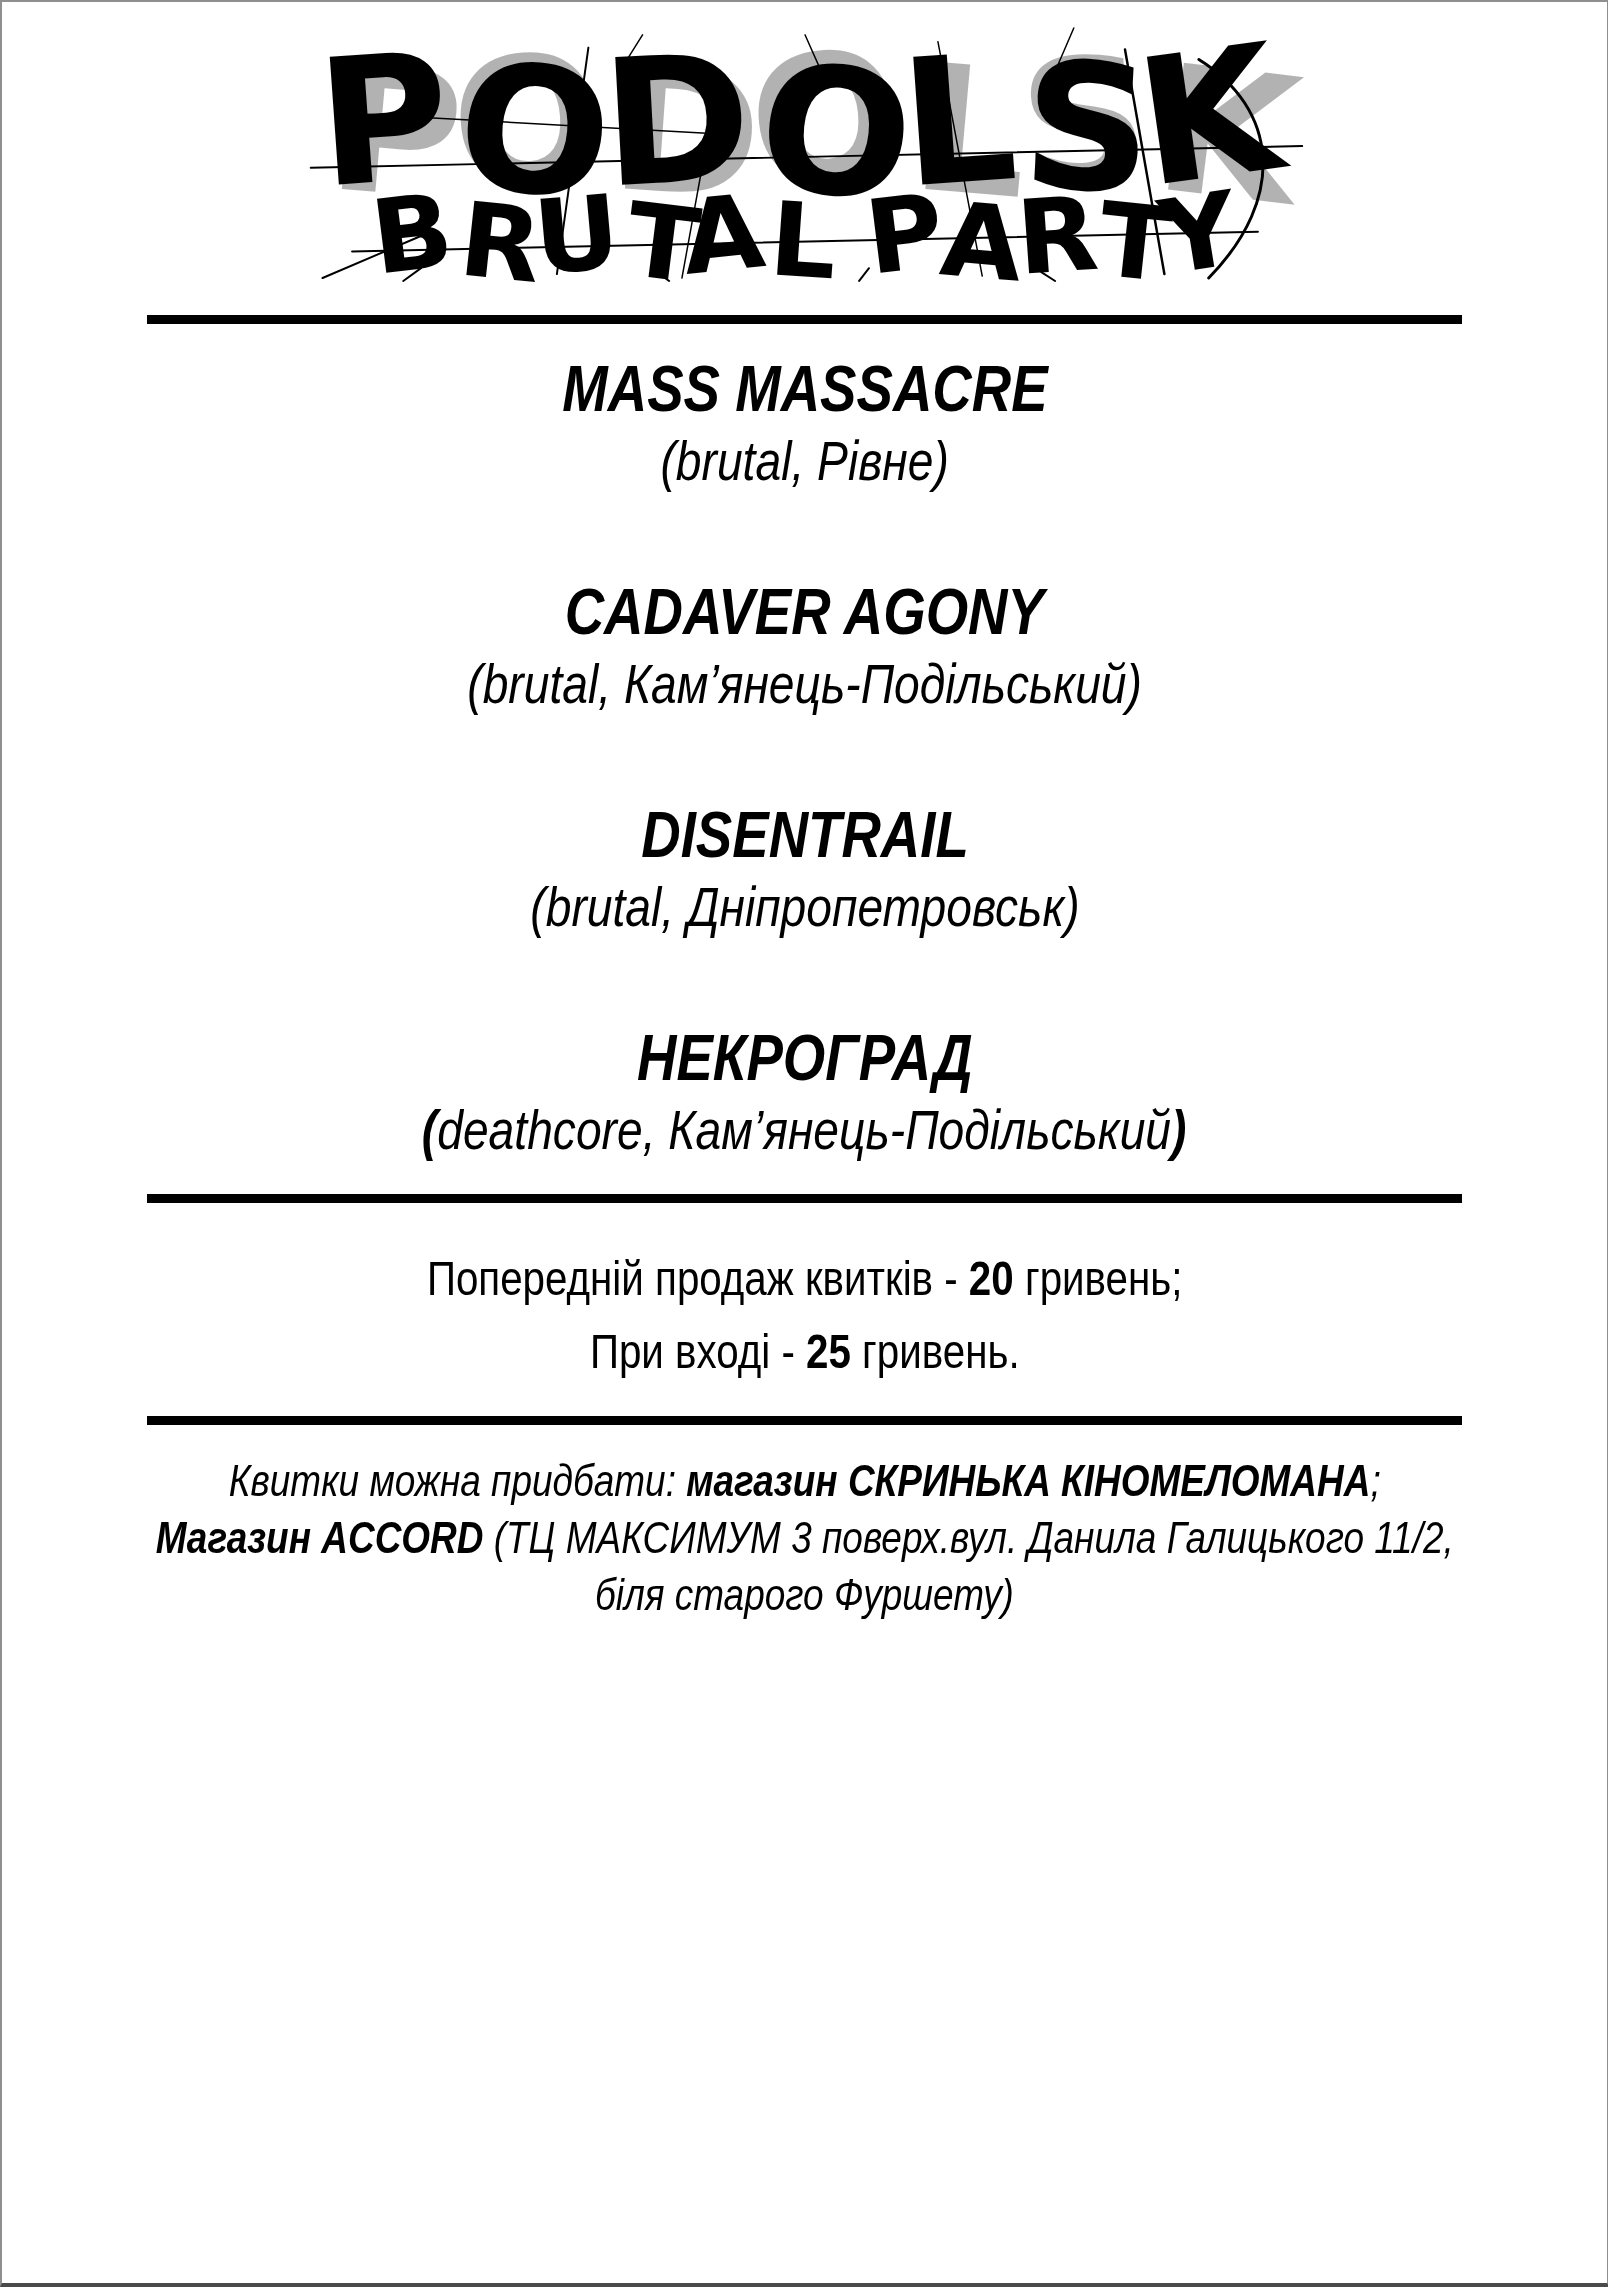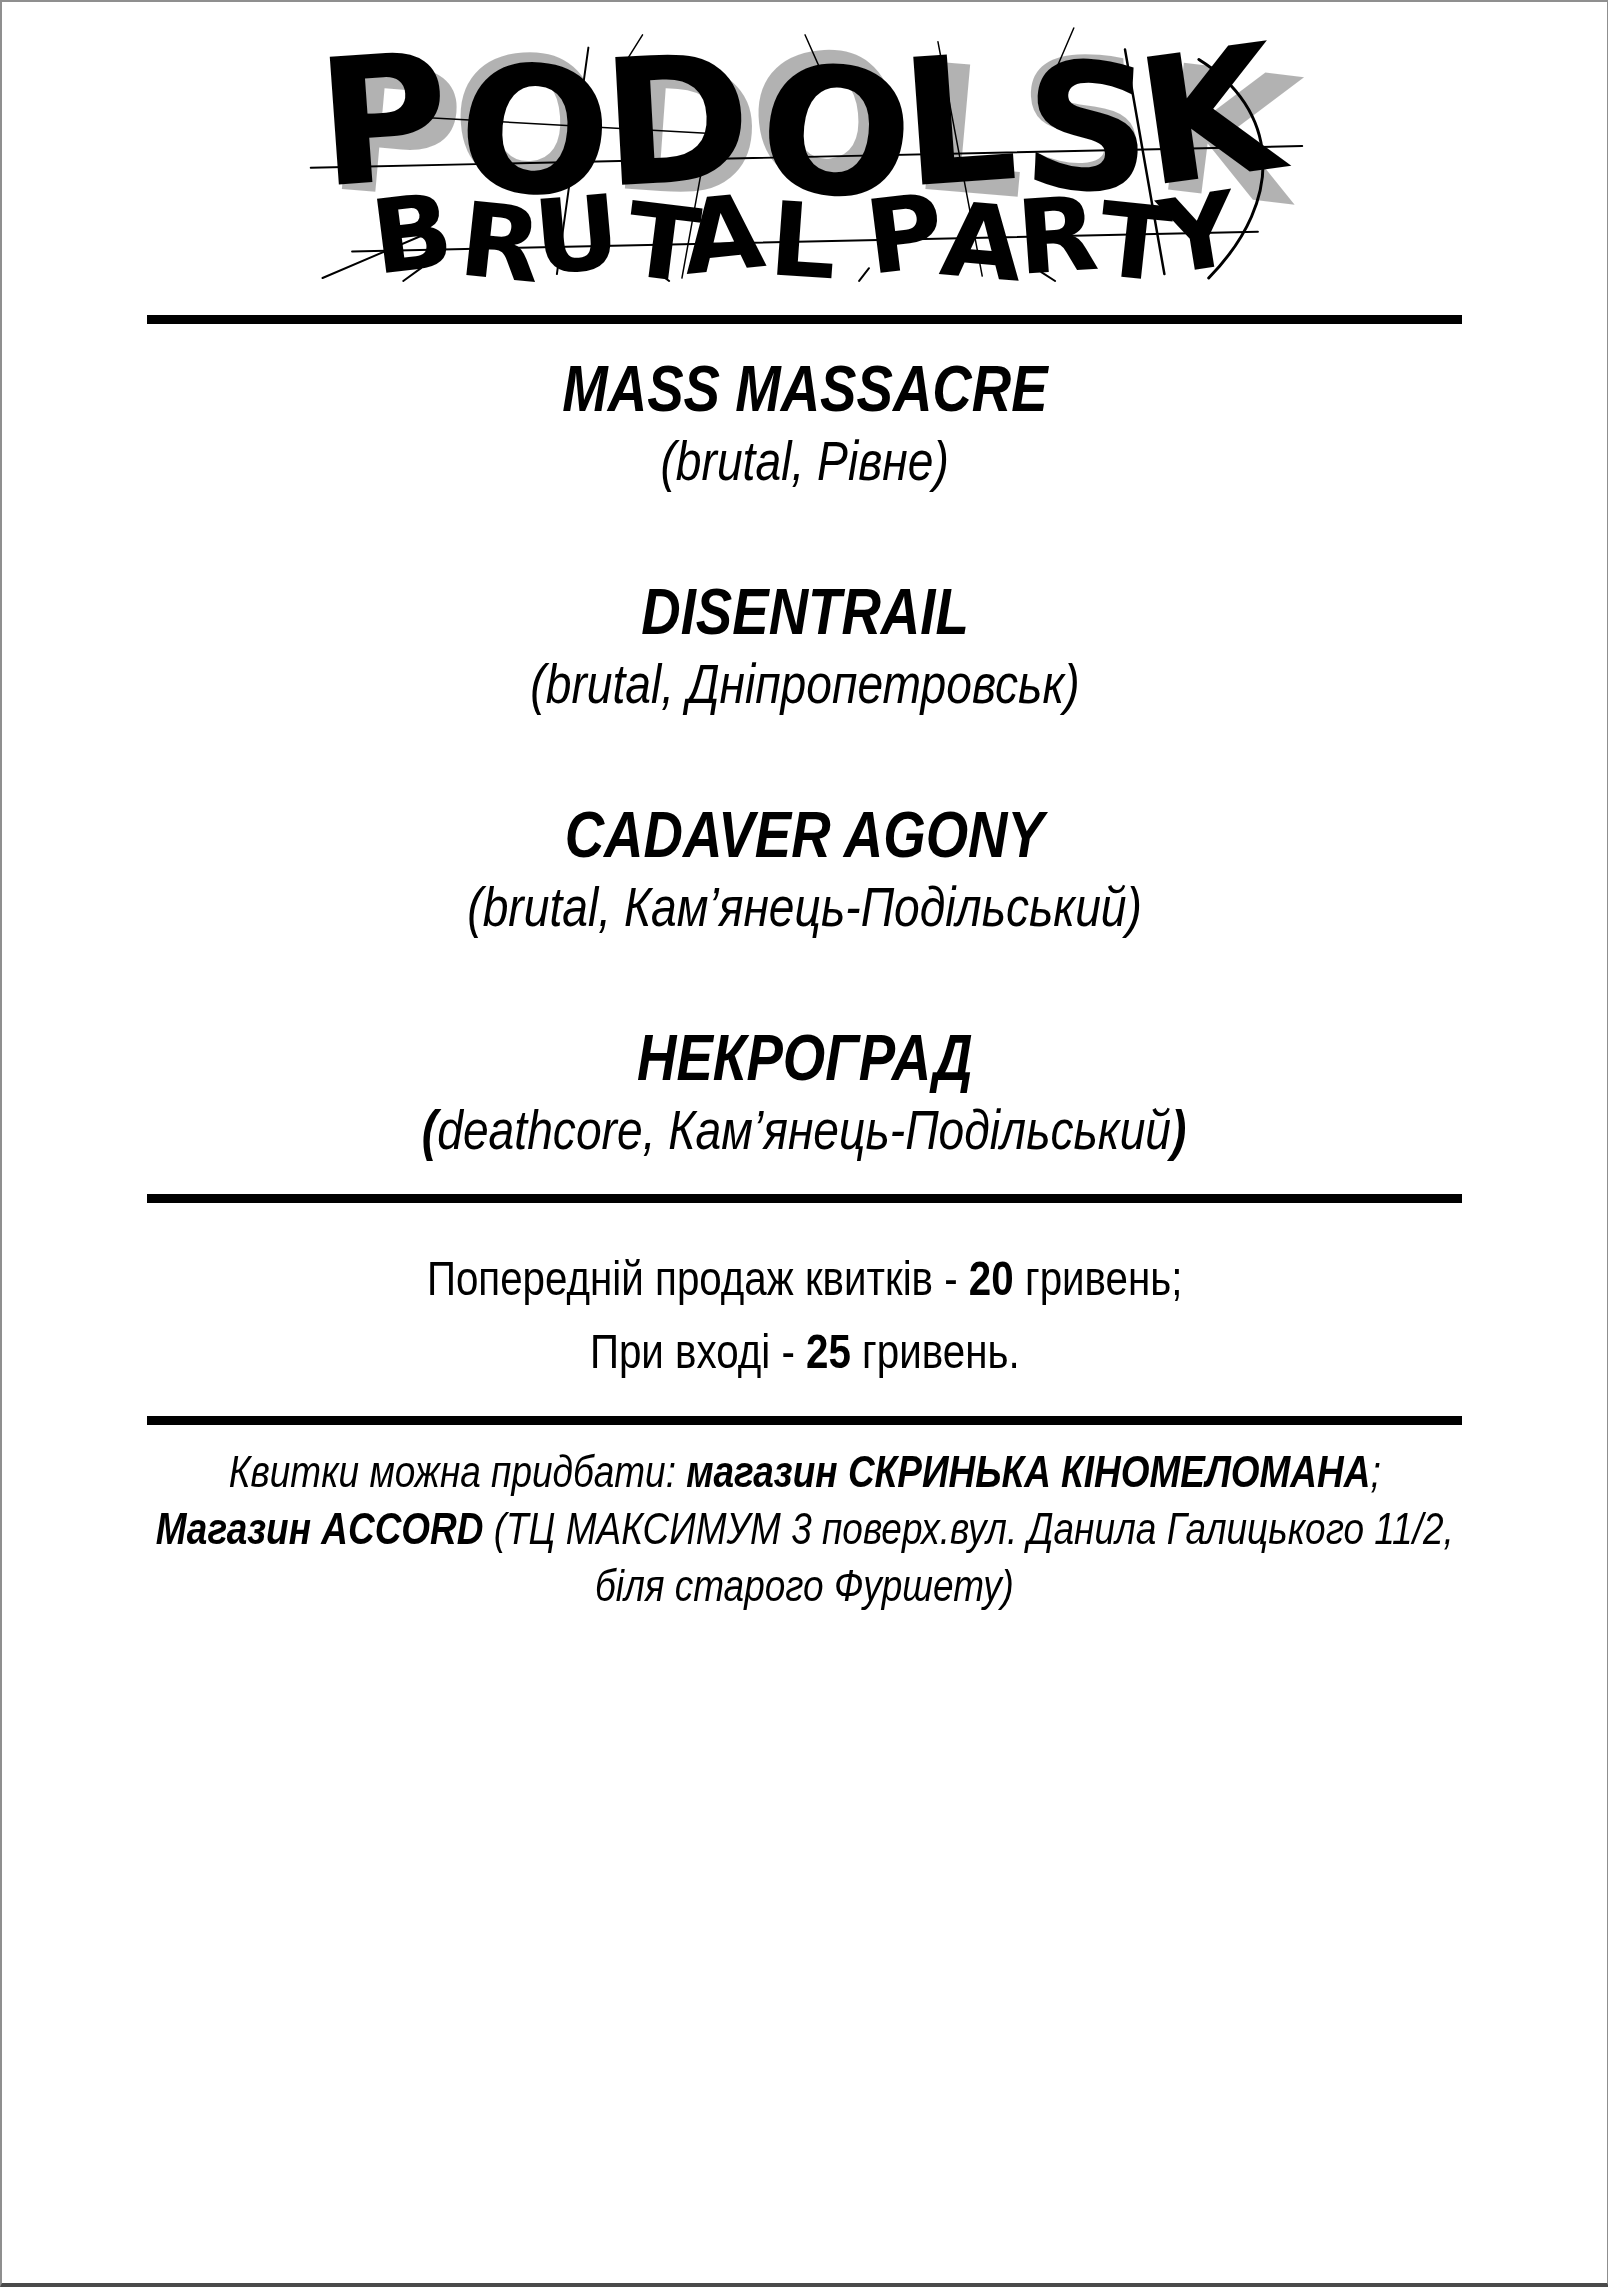--- a/index.html
+++ b/index.html
@@ -34,21 +34,21 @@
   .rule-1 { margin-top: 33px; }
   .rule-2 { margin-top: 27.6px; }
   .rule-3 { margin-top: 27.6px; }
   .bands { margin-top: 28px; font-style: italic; }
   .band { margin-bottom: 77px; }
   .band:last-child { margin-bottom: 0; }
   .band-name { font-size: 65px; line-height: 73px; font-weight: bold; }
   .band-info { font-size: 55px; line-height: 73px; }
   .tickets { margin-top: 39px; }
   .ticket-line { font-size: 48px; line-height: 73px; }
-  .fineprint { margin-top: 18px; font-style: italic; }
+  .fineprint { margin-top: 27px; font-style: italic; }
   .fine-line { font-size: 44px; line-height: 57px; }
   .footer { margin-top: 17.7px; }
   .footer-partner { font-size: 61px; line-height: 73px; }
   .footer-slogan { font-size: 67px; line-height: 77px; font-weight: bold; }
 </style>
 </head>
 <body>
 
 <div class="poster">
 
@@ -89,33 +89,33 @@
       <div class="band-name">
         <span class="cond">MASS MASSACRE</span>
       </div>
       <div class="band-info">
         <span class="cond">(brutal, Рівне)</span>
       </div>
     </div>
 
     <div class="band">
       <div class="band-name">
-        <span class="cond">DISENTRAIL</span>
+        <span class="cond">CADAVER AGONY</span>
       </div>
       <div class="band-info">
-        <span class="cond">(brutal, Дніпропетровськ)</span>
+        <span class="cond">(brutal, Кам’янець-Подільський)</span>
       </div>
     </div>
 
     <div class="band">
       <div class="band-name">
-        <span class="cond">CADAVER AGONY</span>
+        <span class="cond">DISENTRAIL</span>
       </div>
       <div class="band-info">
-        <span class="cond">(brutal, Кам’янець-Подільський)</span>
+        <span class="cond">(brutal, Дніпропетровськ)</span>
       </div>
     </div>
 
 
     <div class="band">
       <div class="band-name">
         <span class="cond">НЕКРОГРАД</span>
       </div>
       <div class="band-info">
         <span class="cond"><span class="bold">(</span><span>deathcore, Кам’янець-Подільський</span><span class="bold">)</span></span>

